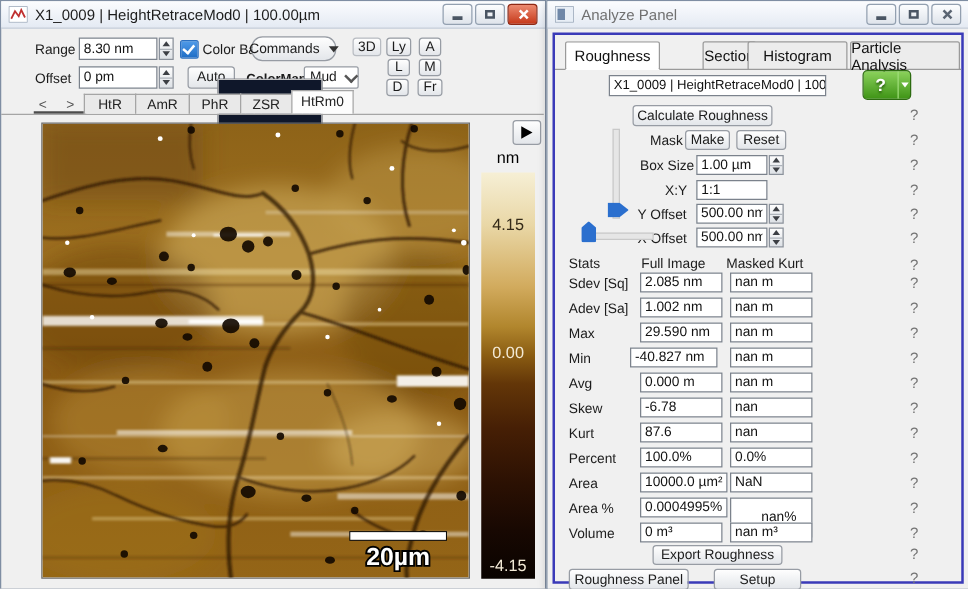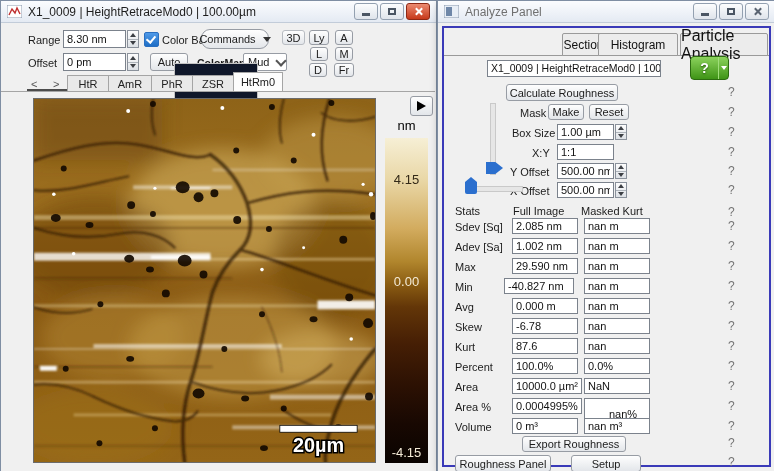--- a/index.html
+++ b/index.html
@@ -301,23 +301,24 @@
           </span>
         <span class="wbtn">
             <span class="g-x gray"></span>
           </span>
       </div>
     </div>
 
     <div class="rpanel">
 
       <div class="rtabs-line"></div>
+      <div class="rtab active" style="left:8px;width:76px;">Roughness</div>
       <div class="rtab" style="left:86px;width:43px;margin-left:32px;">Section</div>
       <div class="rtab" style="left:154px;width:80px;">Histogram</div>
-      <div class="rtab" style="left:236px;width:88px;font-size:16px;">Particle Analysis</div>
+      <div class="rtab" style="left:236px;width:88px;font-size:12px;">Particle Analysis</div>
 
       <div class="field" style="left:43px;top:32px;width:174px;height:17px;font-size:10.5px;line-height:15px;white-space:nowrap;overflow:hidden;">X1_0009 | HeightRetraceMod0 | 100.00µm</div>
       <div class="greenbtn">
         <span class="q">?</span>
         <span class="dd"></span>
       </div>
 
       <div class="btn" style="left:62px;top:56px;width:112px;height:17px;">Calculate Roughness</div>
       <span class="help" style="top:57px;">?</span>
 

